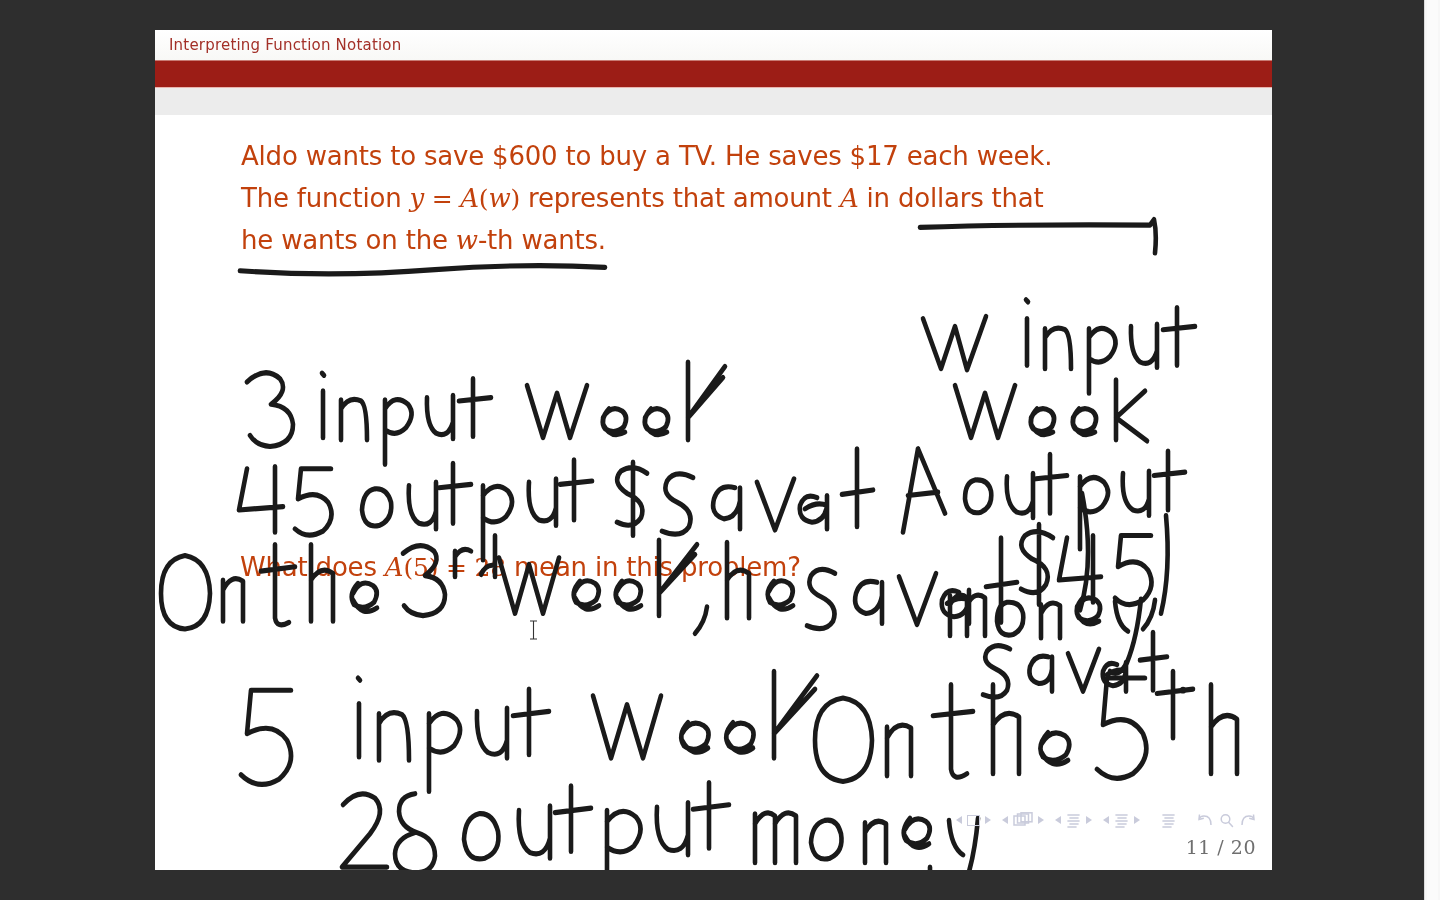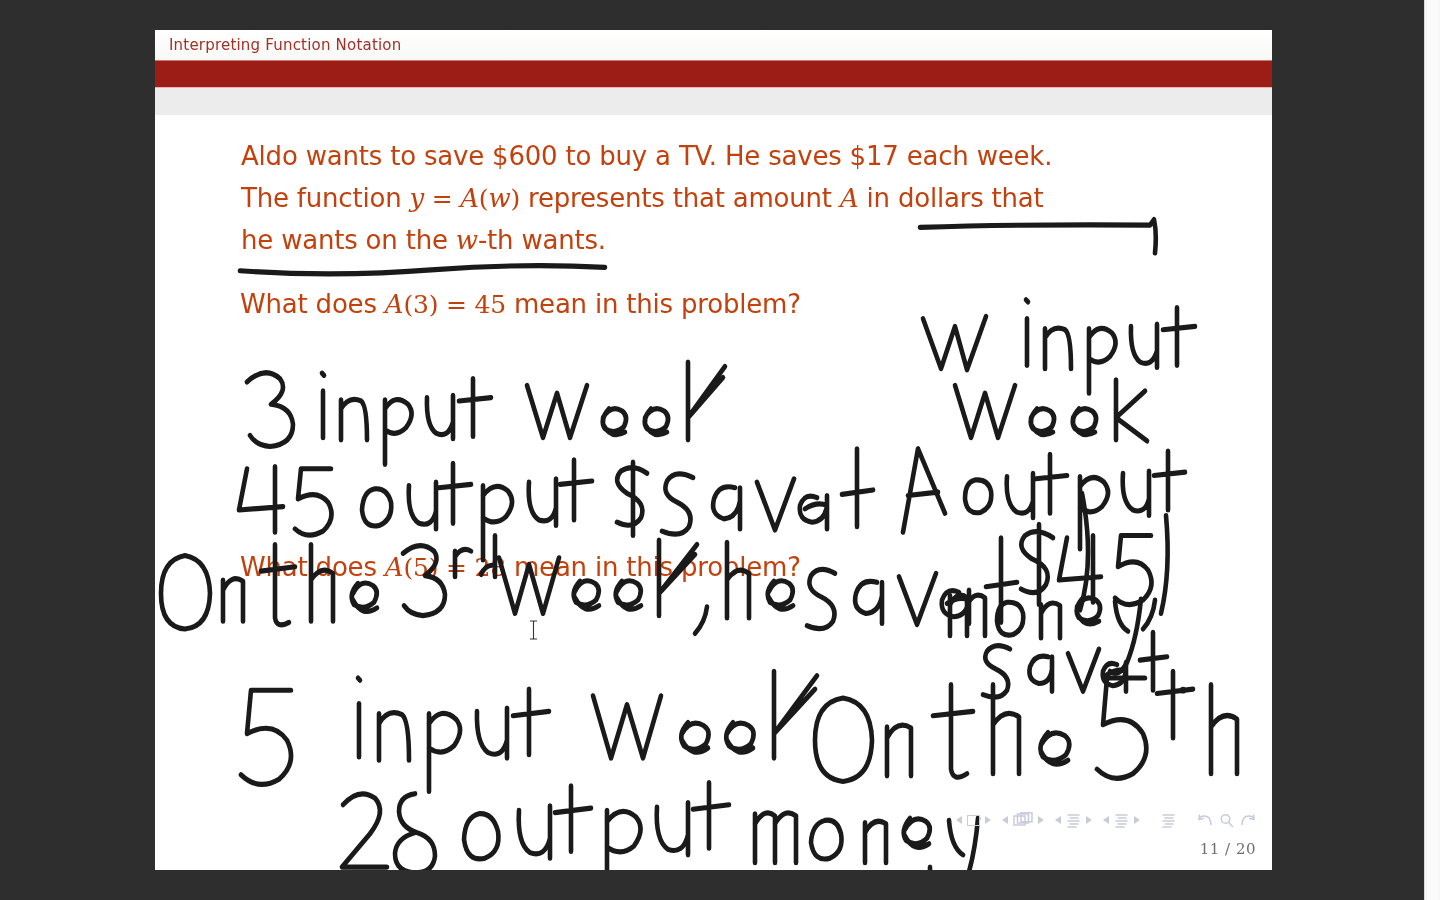--- a/index.html
+++ b/index.html
@@ -166,21 +166,21 @@
     width: 13px;
     height: 11px;
     border: 1.6px solid #c9cbdb;
     box-sizing: border-box;
   }
   #page-counter {
     position: absolute;
     right: 16px;
     bottom: 12px;
     font-family: "DejaVu Serif", serif;
-    font-size: 15px;
+    font-size: 19px;
     color: #6f6f6f;
     letter-spacing: .5px;
   }
 </style>
 </head>
 <body>
 
 <div id="viewer">
 
   <div id="scroll-gutter">
@@ -202,23 +202,20 @@
       </div>
 
       <div class="ptext" id="para-l2">
         <span>The function </span><span class="math">y</span><span class="mathup"> = </span><span class="math">A</span><span class="mathup">(</span><span class="math">w</span><span class="mathup">)</span><span> represents that amount </span><span class="math">A</span><span> in dollars that</span>
       </div>
 
       <div class="ptext" id="para-l3">
         <span>he wants on the </span><span class="math">w</span><span>-th wants.</span>
       </div>
 
-      <div class="ptext" id="q1">
-        <span>What does </span><span class="math">A</span><span class="mathup">(</span><span class="mathup">3</span><span class="mathup">)</span><span class="mathup"> = </span><span class="mathup">45</span><span> mean in this problem?</span>
-      </div>
 
       <div class="ptext" id="q2">
         <span>What does </span><span class="math">A</span><span class="mathup">(</span><span class="mathup">5</span><span class="mathup">)</span><span class="mathup"> = </span><span class="mathup">28</span><span> mean in this problem?</span>
       </div>
 
       <svg id="text-caret" viewBox="0 0 9 20">
         <path d="M1 1 H8 M4.5 1 V19 M1 19 H8" stroke="#333" stroke-width="1.1" fill="none"></path>
       </svg>
 
       <svg id="ink" viewBox="0 0 1117 755" preserveAspectRatio="none">

